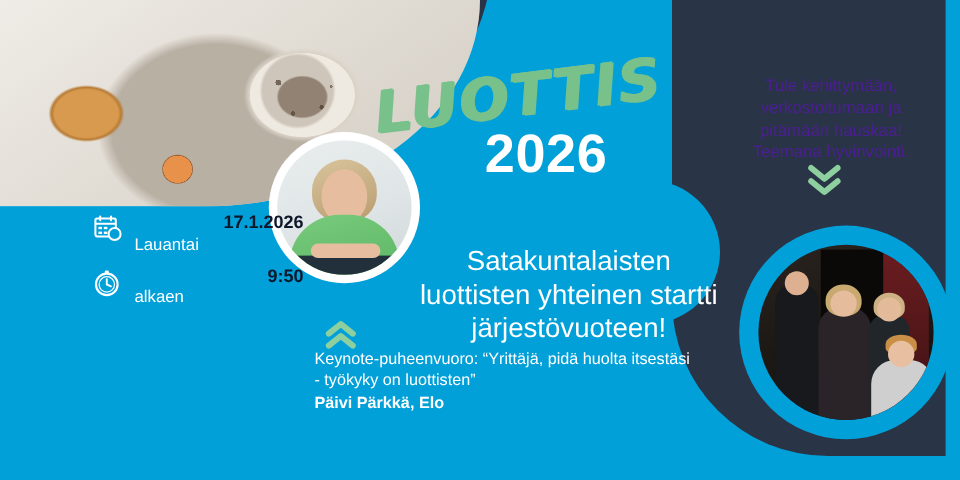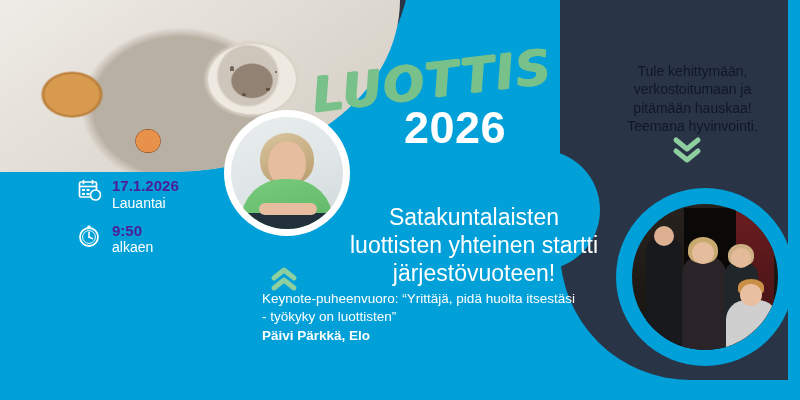--- a/index.html
+++ b/index.html
@@ -153,38 +153,38 @@
   }
 
   .keynote{
     position:absolute;left:262px;top:290px;width:370px;z-index:7;
     color:#ffffff;font-size:13.5px;line-height:1.35;
   }
   .keynote .speaker{font-weight:bold;display:block;margin-top:1px;}
 
   .topright-text{
     position:absolute;left:595px;top:62px;width:195px;z-index:7;
-    text-align:center;color:#0f172a;
+    text-align:center;color:#4c1d95;
     font-size:14px;line-height:1.32;
   }
 
   
   .chev{position:absolute;z-index:7;}
   .chev-down{left:672px;top:136px;}
   .chev-up{left:270px;top:266px;}
 
   
   .info{
     position:absolute;left:78px;top:178px;z-index:7;width:175px;
   }
   .info-row{display:flex;align-items:flex-start;margin-bottom:11px;}
   .info-icon{width:34px;flex:0 0 34px;padding-top:1px;}
   .info-text{flex:1;}
   .strong{
-    display:block;color:#4c1d95;font-weight:bold;font-size:15px;line-height:1.12;
+    display:block;color:#0f172a;font-weight:bold;font-size:15px;line-height:1.12;text-align:right;
   }
   .soft{
     display:block;color:#ffffff;font-size:14px;line-height:1.2;
   }
 </style>
 </head>
 <body>
 
 <div class="poster">
 

